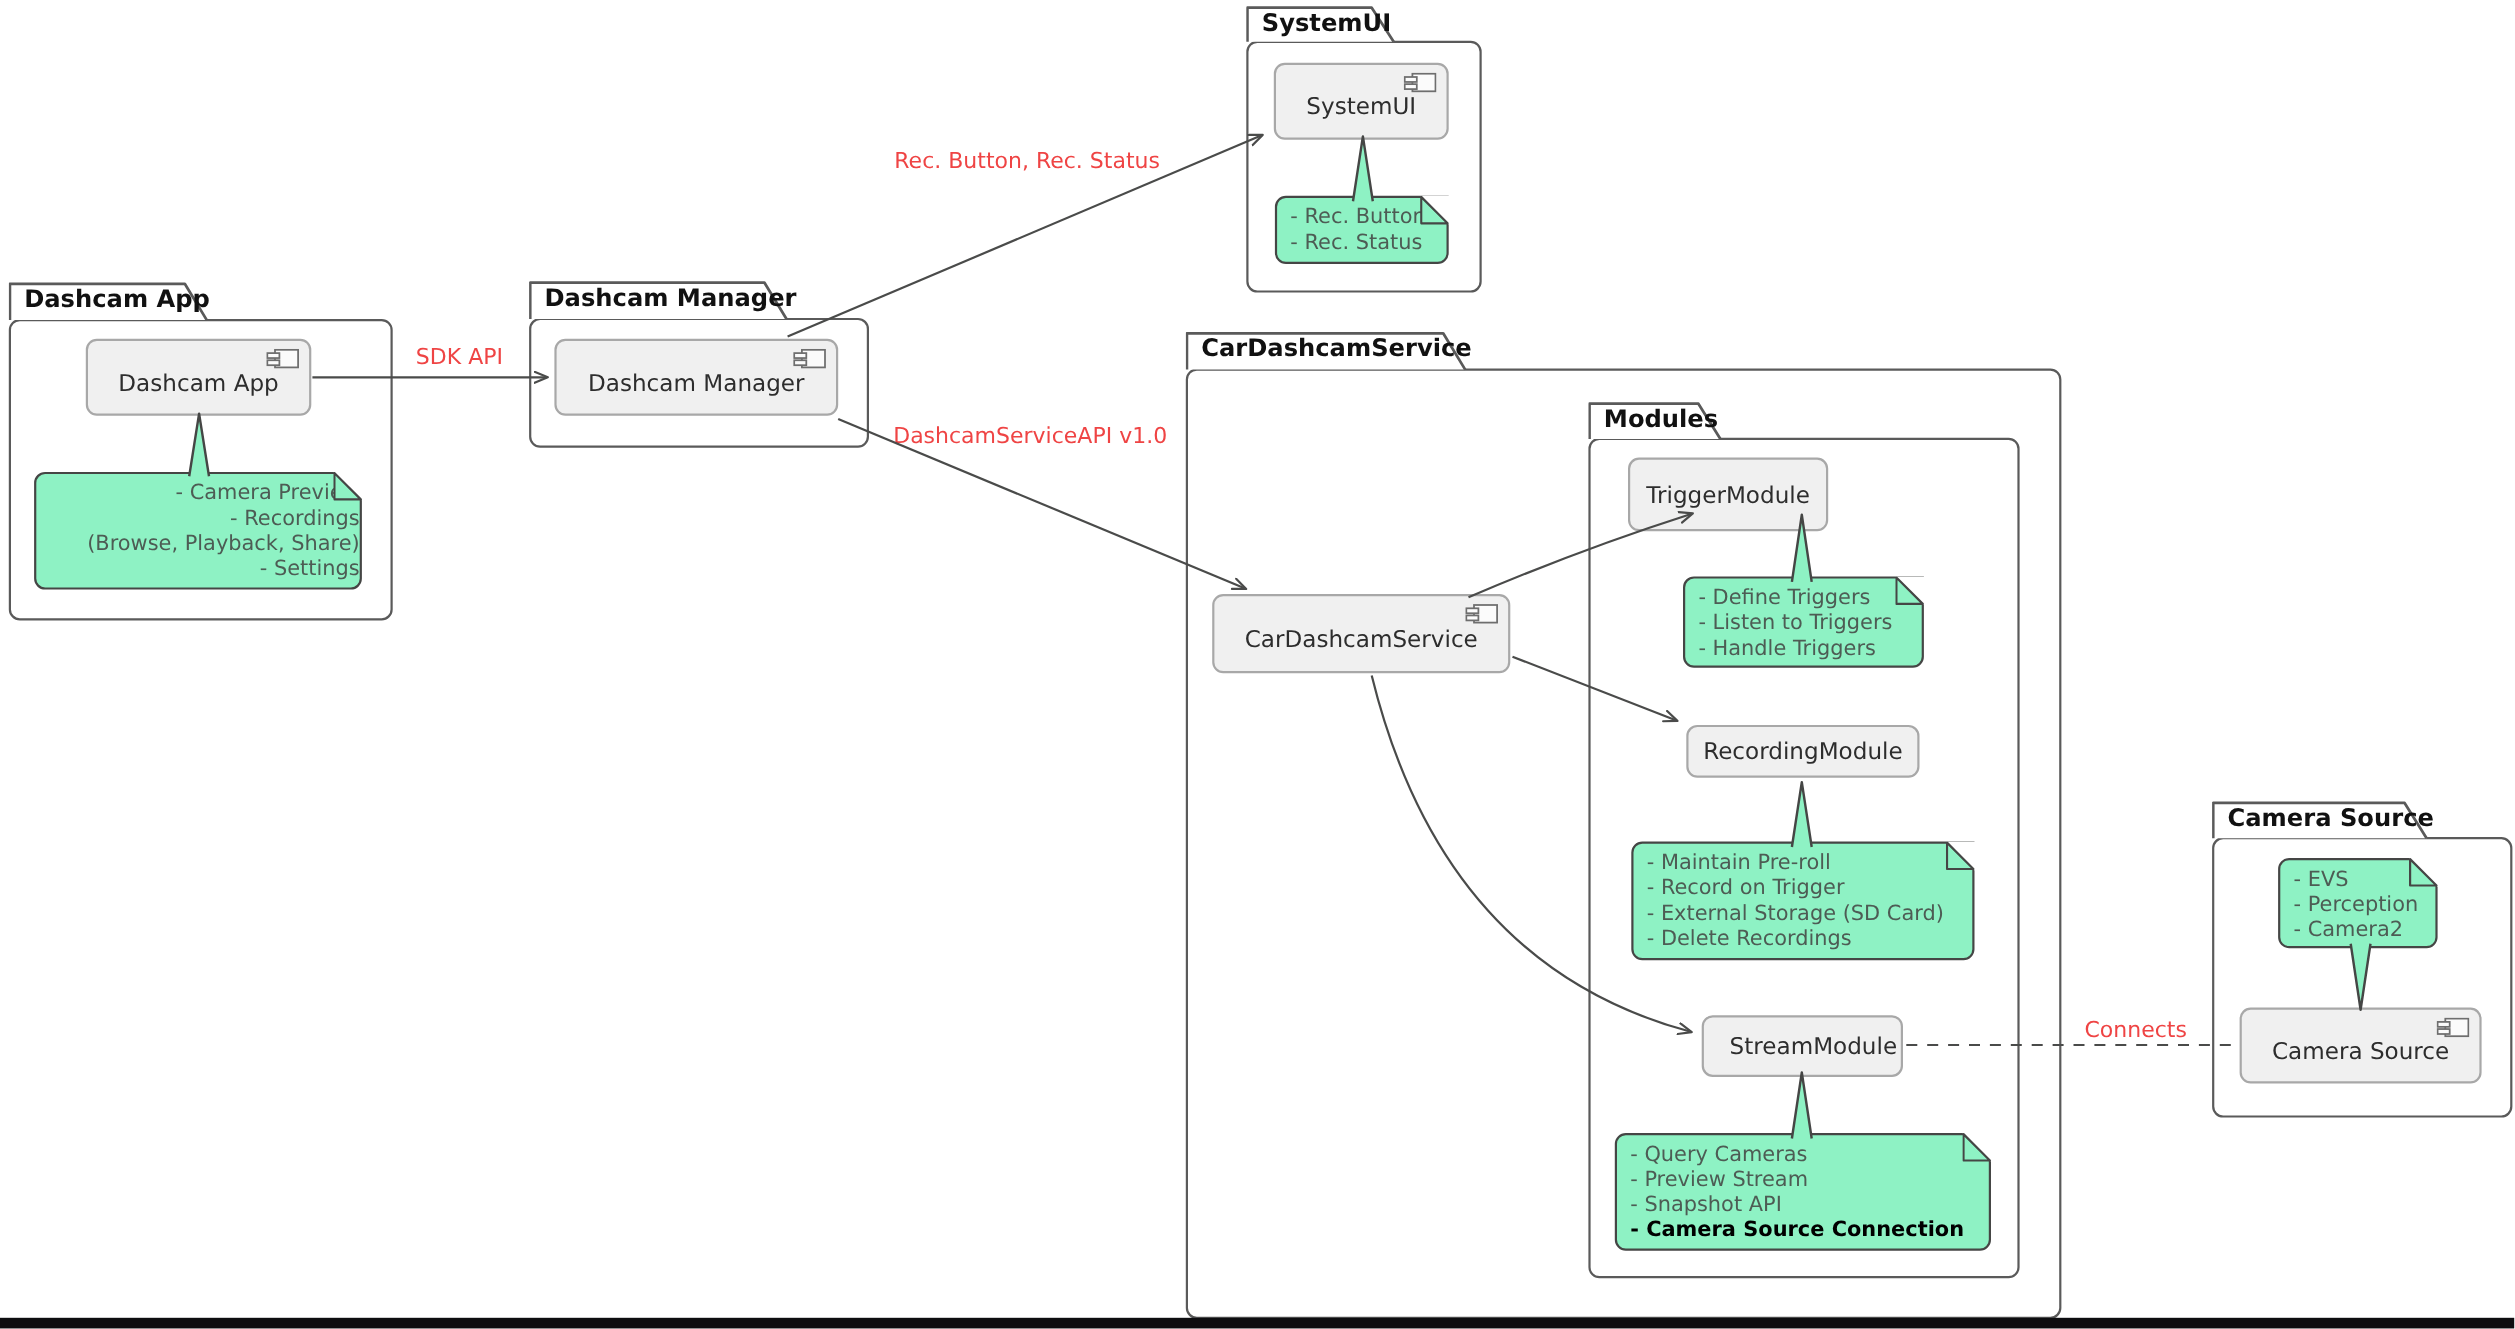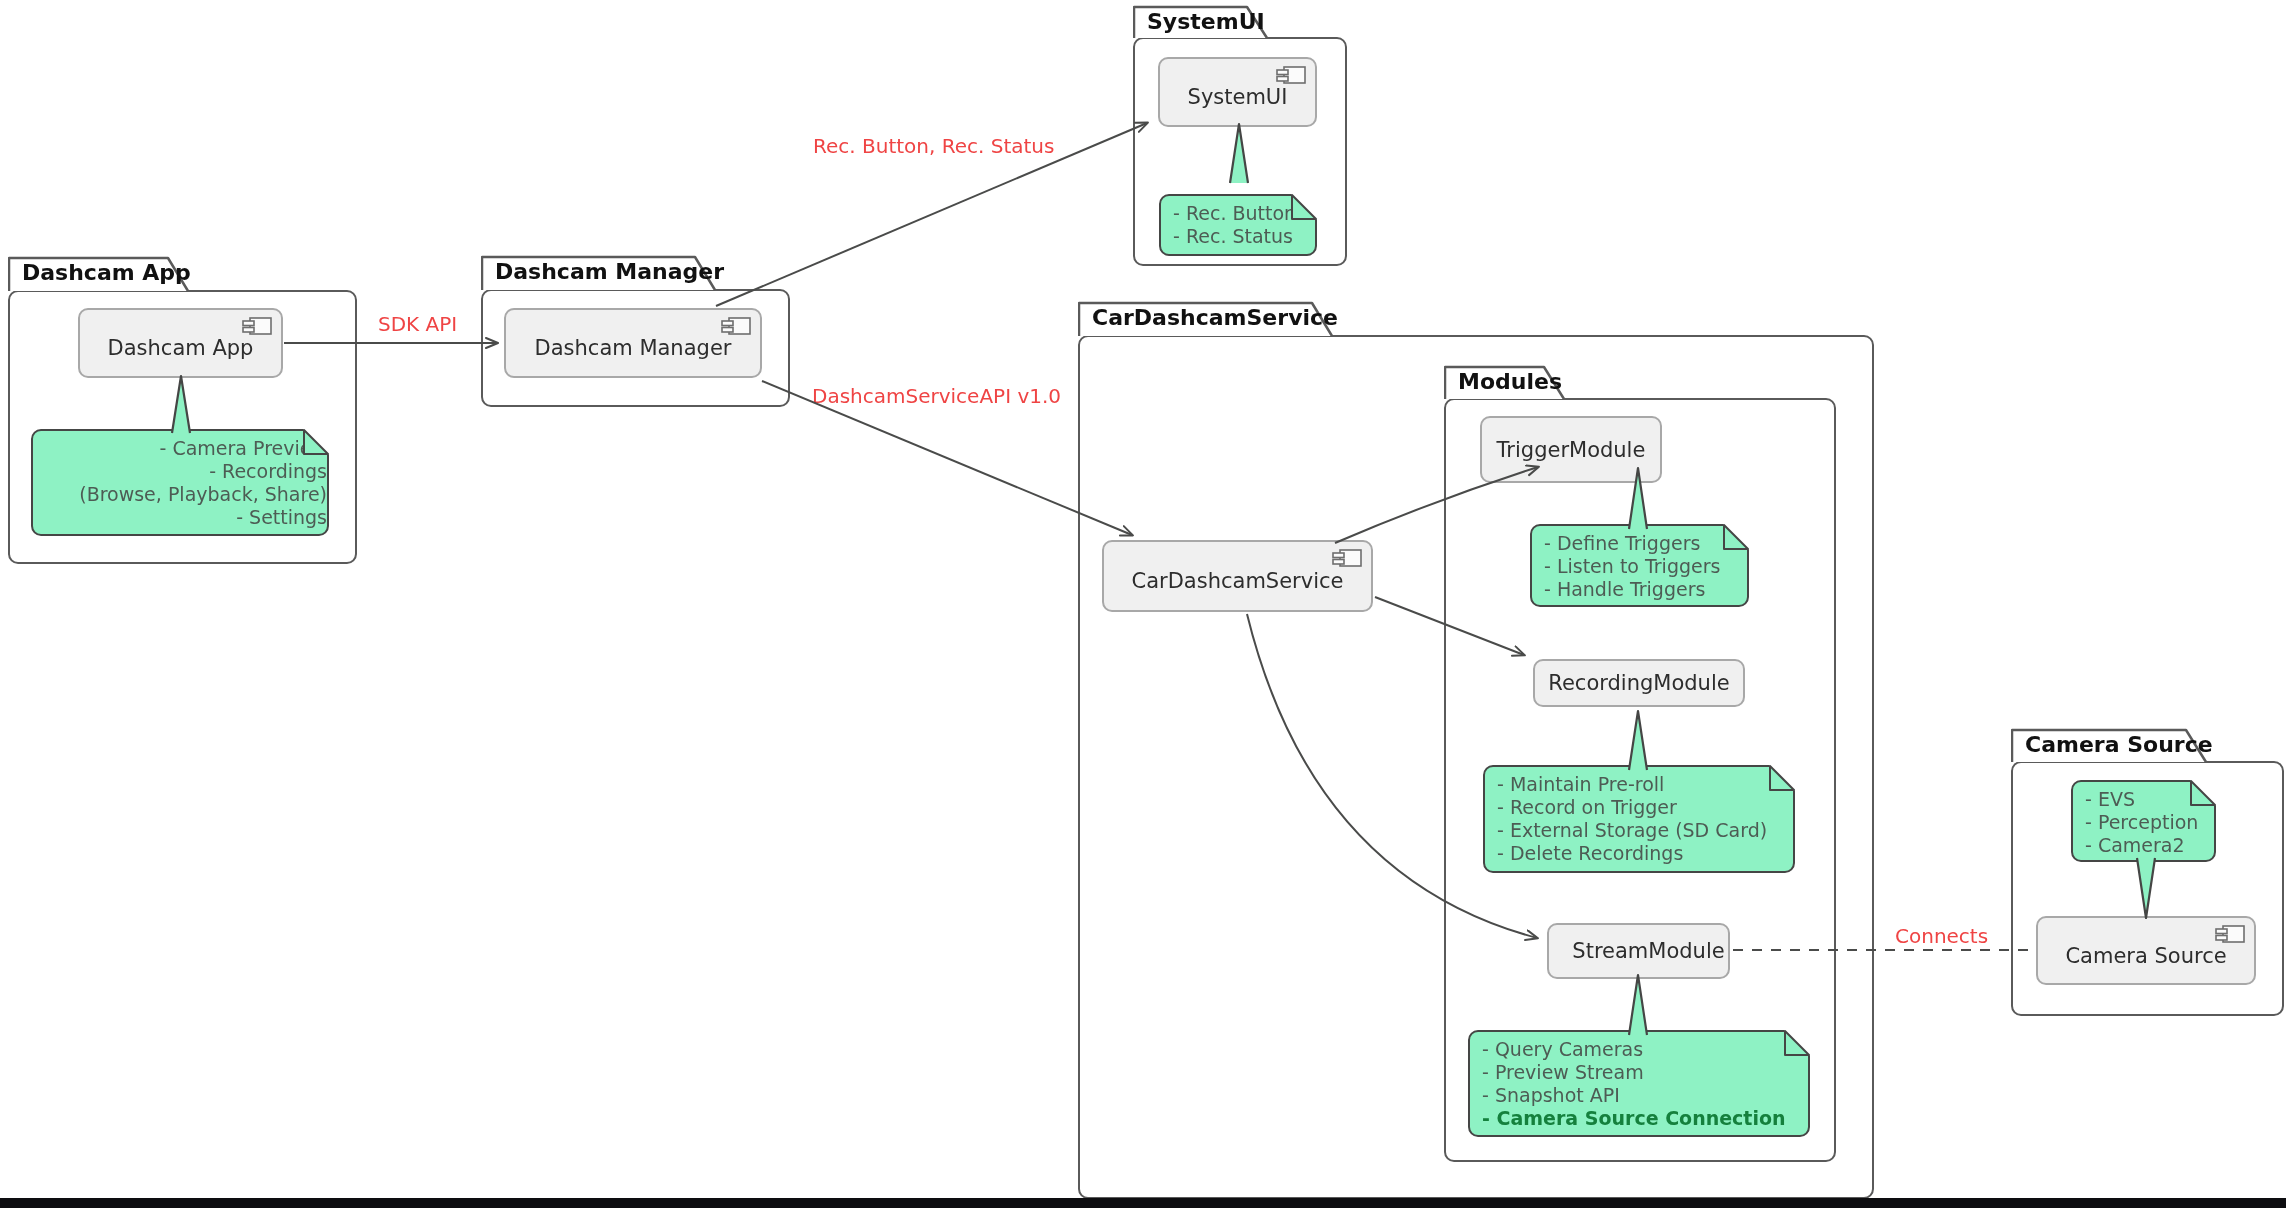--- a/index.html
+++ b/index.html
@@ -24,21 +24,21 @@
   }
   .comp.with-icon{padding-top:10px;}
   .comp-icon{position:absolute;top:7px;right:9px;}
   
   .note{
     position:absolute;background:#8ef2c4;border:2.5px solid #454645;
     border-radius:10px;border-top-right-radius:0;z-index:3;box-sizing:border-box;
     padding:6px 0 0 12px;
   }
   .nline{height:23px;line-height:23px;font-size:19px;color:#4d5c54;white-space:pre;}
-  .nline.bold{font-weight:bold;color:#15803d;}
+  .nline.bold{font-weight:bold;color:#000000;}
   .note-fold{position:absolute;top:-2.5px;right:-2.5px;z-index:4;}
   
   .edge-label{
     position:absolute;font-size:20px;color:#ef4444;white-space:nowrap;z-index:4;
   }
   
   .overlay{position:absolute;left:0;top:0;z-index:5;pointer-events:none;}
   
   .bottom-bar{position:absolute;left:0;top:1198px;width:2286px;height:10px;background:#0d0d10;z-index:6;}
 </style>
@@ -144,21 +144,21 @@
   <div class="note" style="left:31px;top:429px;width:298px;height:107px;text-align:right;">
     <svg class="note-fold" width="27" height="27" viewBox="0 0 27 27">
         <polygon points="0,0 27,0 27,27" fill="#ffffff"></polygon>
         <polygon points="1,1 25,25 1,25" fill="#8ef2c4" stroke="#454645" stroke-width="2" stroke-linejoin="round"></polygon>
       </svg>
     <div class="nline">- Camera Preview</div>
     <div class="nline">- Recordings</div>
     <div class="nline">  (Browse, Playback, Share)</div>
     <div class="nline">- Settings</div>
   </div>
-  <div class="note" style="left:1159px;top:194px;width:158px;height:62px;">
+  <div class="note" style="left:1159px;top:178px;width:158px;height:62px;">
     <svg class="note-fold" width="27" height="27" viewBox="0 0 27 27">
         <polygon points="0,0 27,0 27,27" fill="#ffffff"></polygon>
         <polygon points="1,1 25,25 1,25" fill="#8ef2c4" stroke="#454645" stroke-width="2" stroke-linejoin="round"></polygon>
       </svg>
     <div class="nline">- Rec. Button</div>
     <div class="nline">- Rec. Status</div>
   </div>
   <div class="note" style="left:1483px;top:765px;width:312px;height:108px;">
     <svg class="note-fold" width="27" height="27" viewBox="0 0 27 27">
         <polygon points="0,0 27,0 27,27" fill="#ffffff"></polygon>

